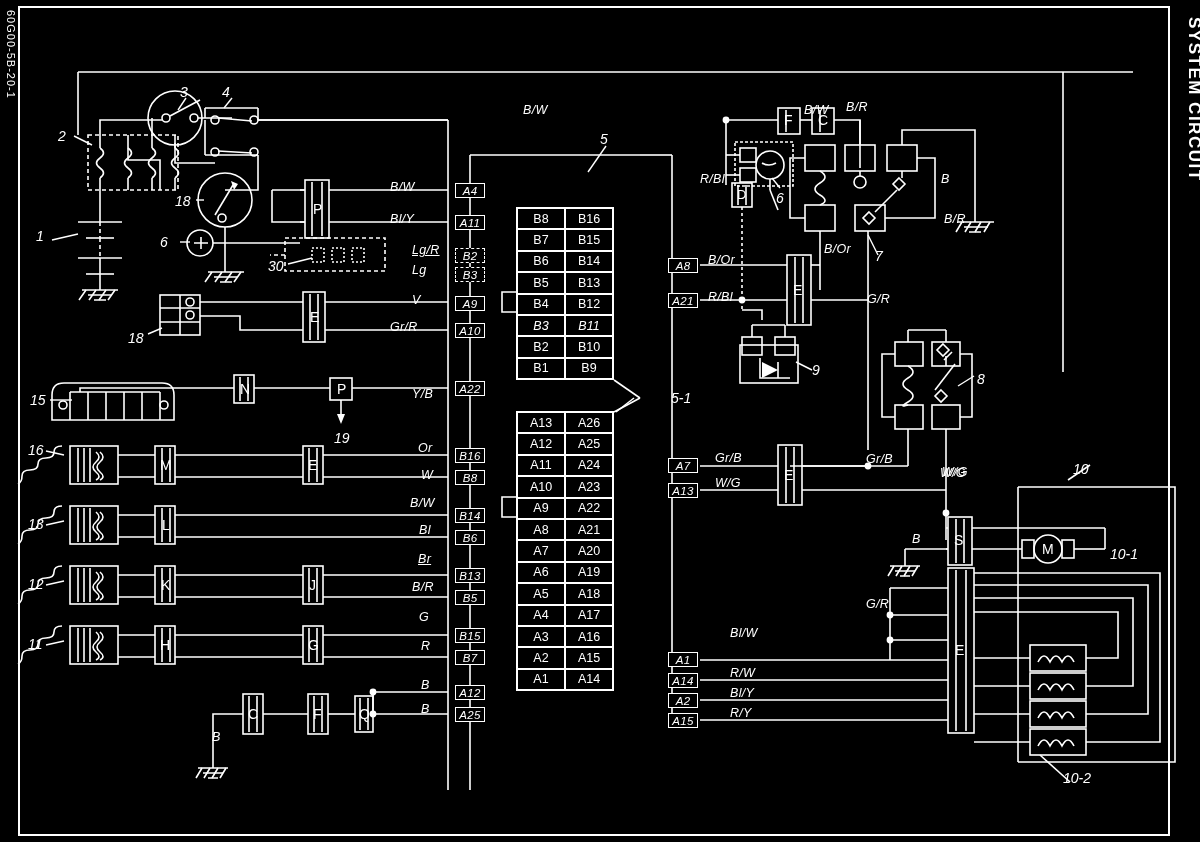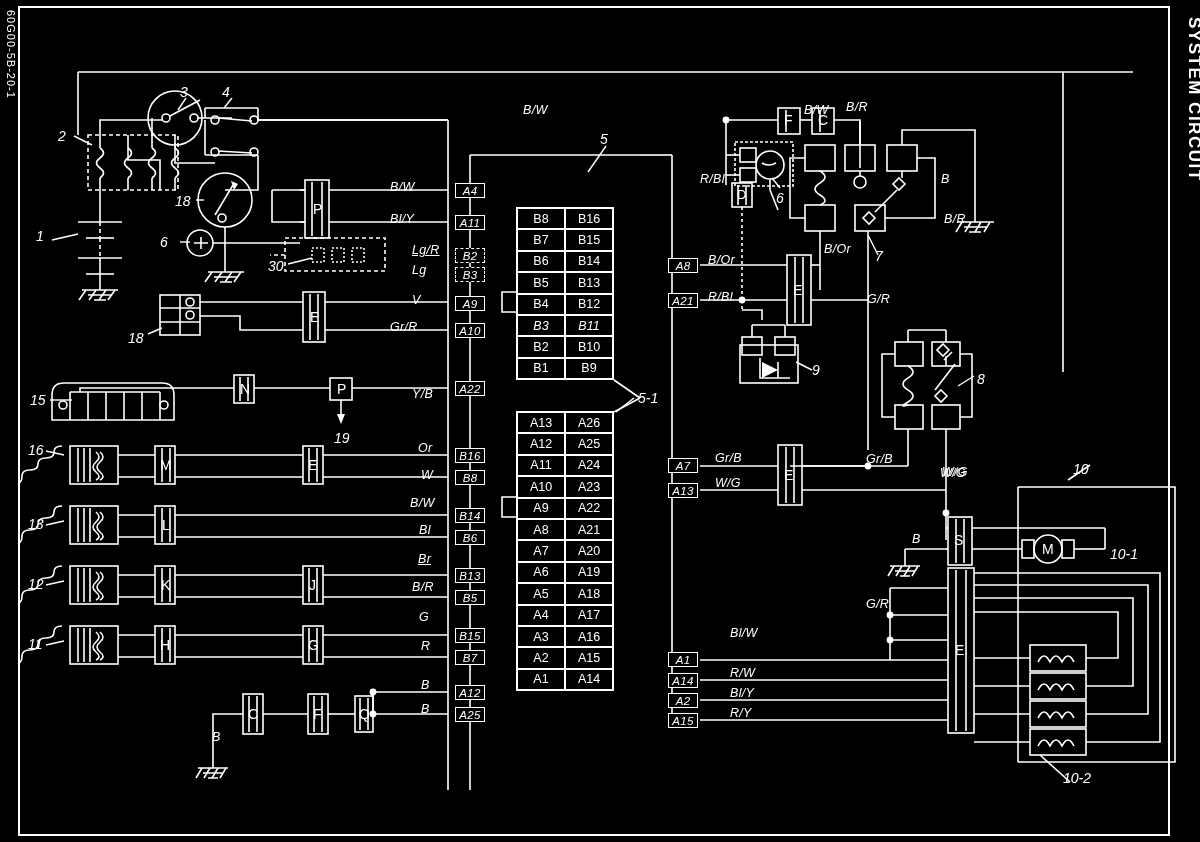--- a/index.html
+++ b/index.html
@@ -407,21 +407,21 @@
         <div class="mcell">B1</div>
         <div class="mcell">B9</div>
       </div>
     </div>
 
   <div class="num" style="left:36px;  top:228px;">1</div>
   <div class="num" style="left:58px;  top:128px;">2</div>
   <div class="num" style="left:180px; top:84px;">3</div>
   <div class="num" style="left:222px; top:84px;">4</div>
   <div class="num" style="left:600px; top:131px;">5</div>
-  <div class="num" style="left:638px; top:390px;">5-1</div>
+  <div class="num" style="left:638px; top:390px;padding-left:33px;">5-1</div>
   <div class="num" style="left:776px; top:190px;">6</div>
   <div class="num" style="left:875px; top:248px;">7</div>
   <div class="num" style="left:977px; top:371px;">8</div>
   <div class="num" style="left:812px; top:362px;">9</div>
   <div class="num" style="left:1073px;top:461px;">10</div>
   <div class="num" style="left:1110px;top:546px;">10-1</div>
   <div class="num" style="left:1063px;top:770px;">10-2</div>
   <div class="num" style="left:28px;  top:636px;">11</div>
   <div class="num" style="left:28px;  top:576px;">12</div>
   <div class="num" style="left:28px;  top:516px;">13</div>

